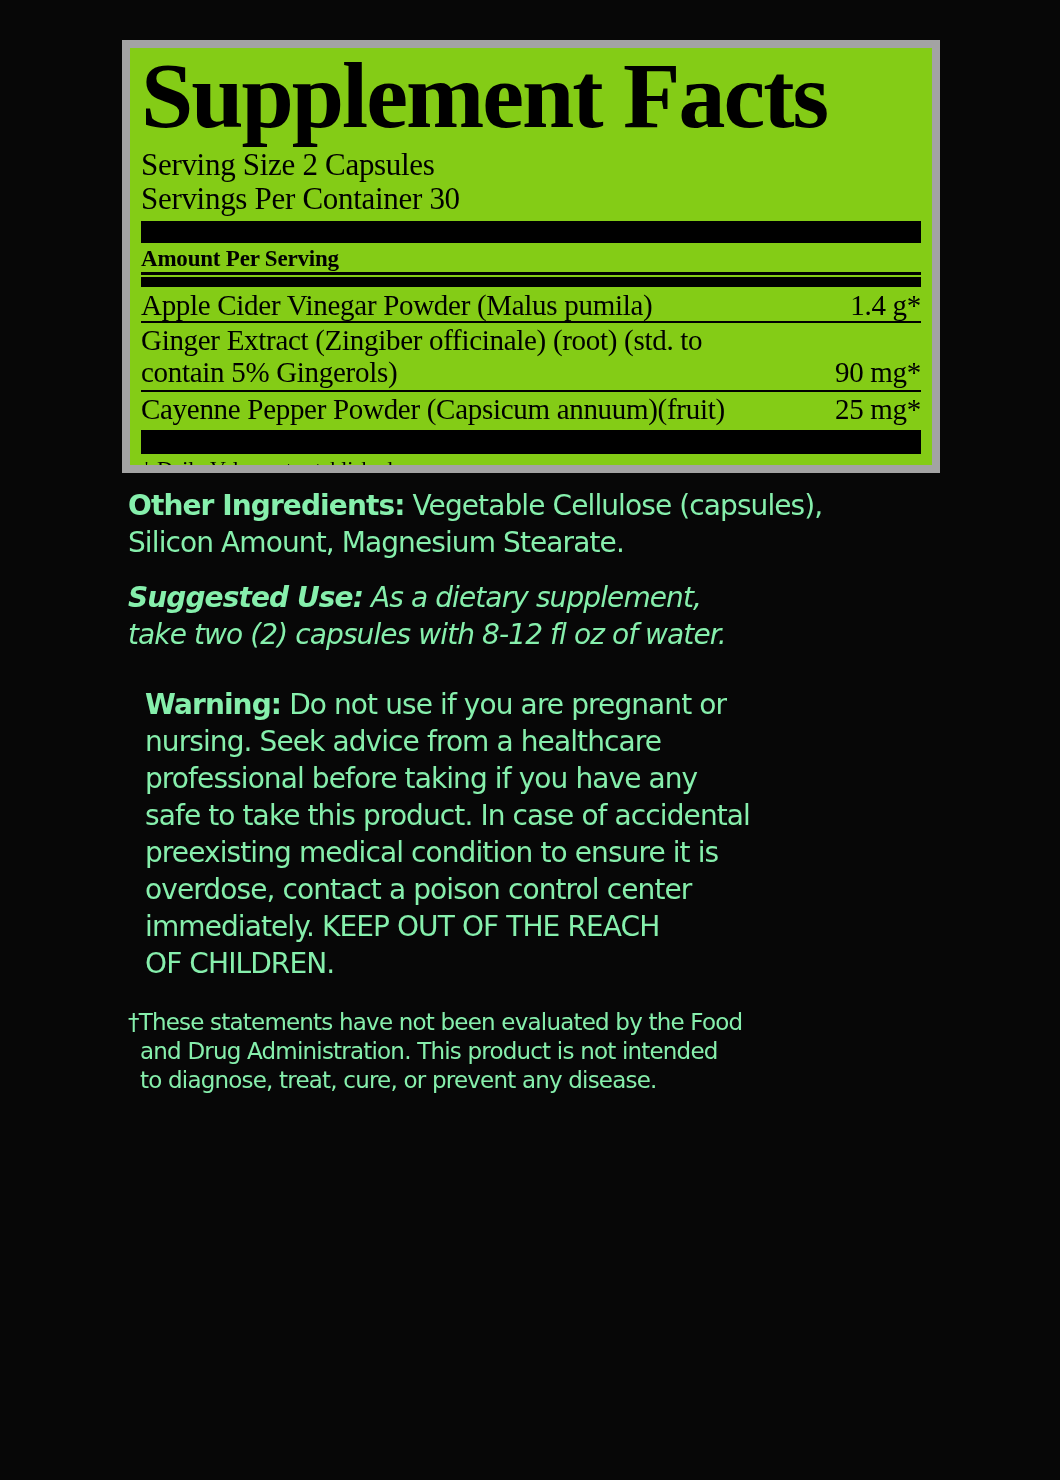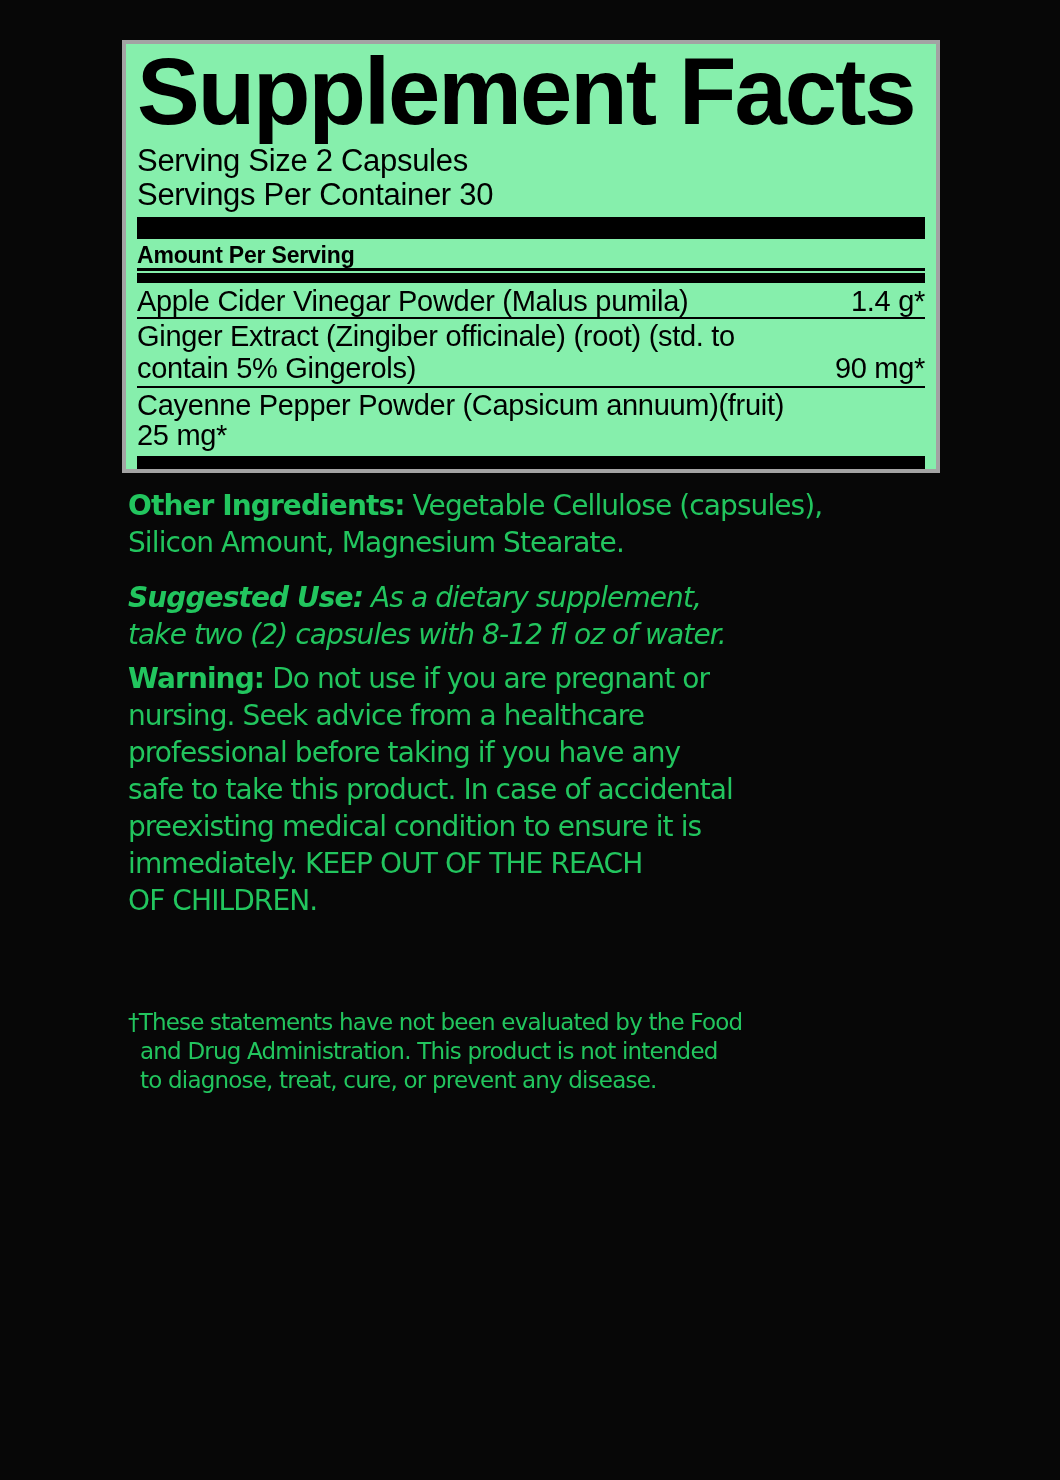--- a/index.html
+++ b/index.html
@@ -9,26 +9,27 @@
     position: relative;
     overflow: hidden;
     font-family: "Liberation Sans", sans-serif;
   }
 
   
   .facts-panel {
     position: absolute;
     left: 122px; top: 40px;
     width: 818px; height: 433px;
-    background: #86efac;
+    background: #84cc16;
     color: #000000;
     box-sizing: border-box;
     padding: 0 11px;
-    border: 4px solid #a3a3a3;
+    border: 8px solid #a3a3a3;
     overflow: hidden;
+    font-family: Liberation Serif, serif;
   }
   .facts-title {
     font-size: 94px;
     font-weight: bold;
     letter-spacing: -2px;
     line-height: 91px;
     margin-top: 2px;
     white-space: nowrap;
   }
   .serving-line {
@@ -53,45 +54,45 @@
     letter-spacing: -0.3px;
   }
   .row-flex {
     display: flex;
     justify-content: space-between;
     align-items: flex-start;
   }
   .row-1 { padding: 3px 0 1px 0; line-height: 30px; border-bottom: 2px solid #000000; }
   .row-2 { border-bottom: 2px solid #000000; padding: 1px 0 2px 0; }
   .row-2 .line { line-height: 32px; }
-  .row-3 { padding: 2px 0 2px 0; line-height: 30px; flex-direction: column; }
+  .row-3 { padding: 2px 0 2px 0; line-height: 30px; }
   .amount { white-space: nowrap; }
   .bar-3 { height: 24px; margin-top: 4px; }
   .dv-note {
     font-size: 22px;
     line-height: 24px;
     margin-top: 3px;
     letter-spacing: -0.2px;
   }
 
   
   .text-section {
     position: absolute;
     left: 128px;
     width: 760px;
-    color: #22c55e;
+    color: #86efac;
     font-family: "DejaVu Sans", sans-serif;
     font-size: 28px;
     line-height: 37px;
     letter-spacing: -0.9px;
   }
   .text-section .b { font-weight: bold; }
   .sec-other { top: 487px; }
   .sec-suggested { top: 579px; font-style: italic; }
-  .sec-warning { top: 660px; }
+  .sec-warning { top: 686px; margin-left: 17px; }
   .sec-disclaimer {
     top: 1008px;
     font-size: 23px;
     line-height: 29px;
     letter-spacing: -0.8px;
   }
   .sec-disclaimer .indent { padding-left: 12px; }
 </style>
 </head>
 <body>
@@ -135,20 +136,21 @@
   <div><span class="b">Suggested Use:</span> <span>As a dietary supplement,</span></div>
   <div>take two (2) capsules with 8-12 fl oz of water.</div>
 </div>
 
 <div class="text-section sec-warning">
   <div><span class="b">Warning:</span> <span>Do not use if you are pregnant or</span></div>
   <div>nursing. Seek advice from a healthcare</div>
   <div>professional before taking if you have any</div>
   <div>safe to take this product. In case of accidental</div>
   <div>preexisting medical condition to ensure it is</div>
+  <div>overdose, contact a poison control center</div>
   <div>immediately. KEEP OUT OF THE REACH</div>
   <div>OF CHILDREN.</div>
 </div>
 
 <div class="text-section sec-disclaimer">
   <div>†These statements have not been evaluated by the Food</div>
   <div class="indent">and Drug Administration. This product is not intended</div>
   <div class="indent">to diagnose, treat, cure, or prevent any disease.</div>
 </div>
 

